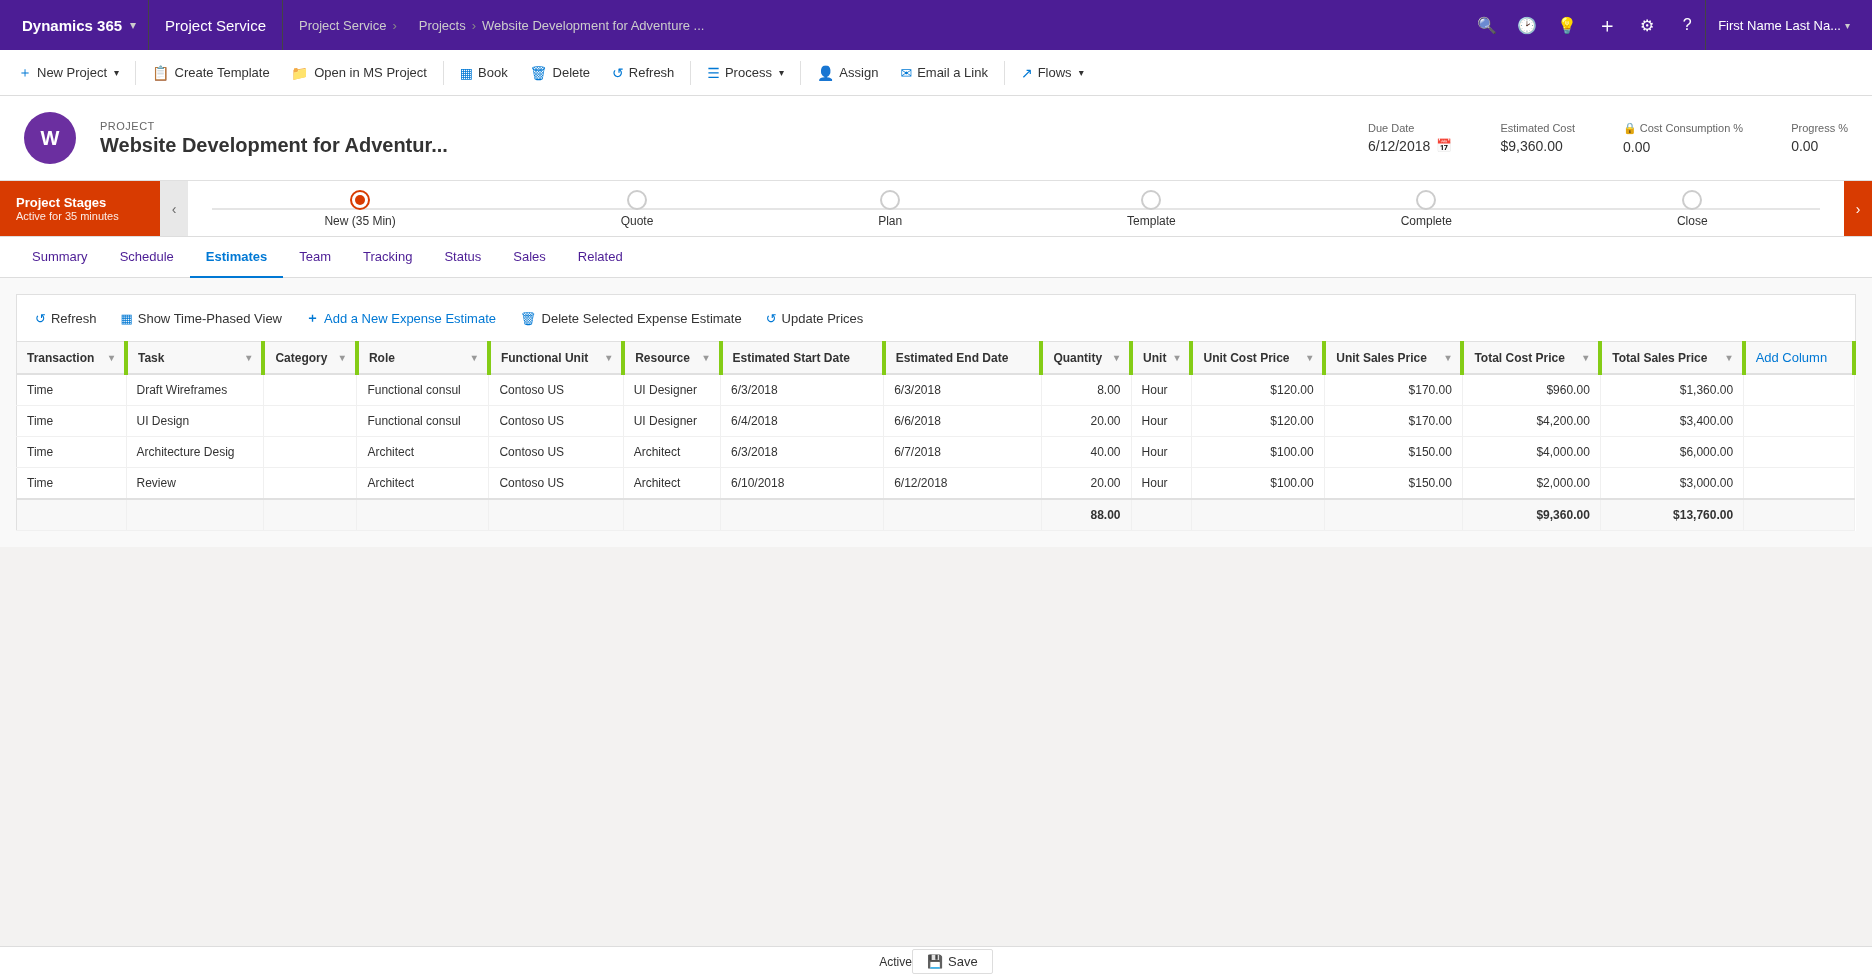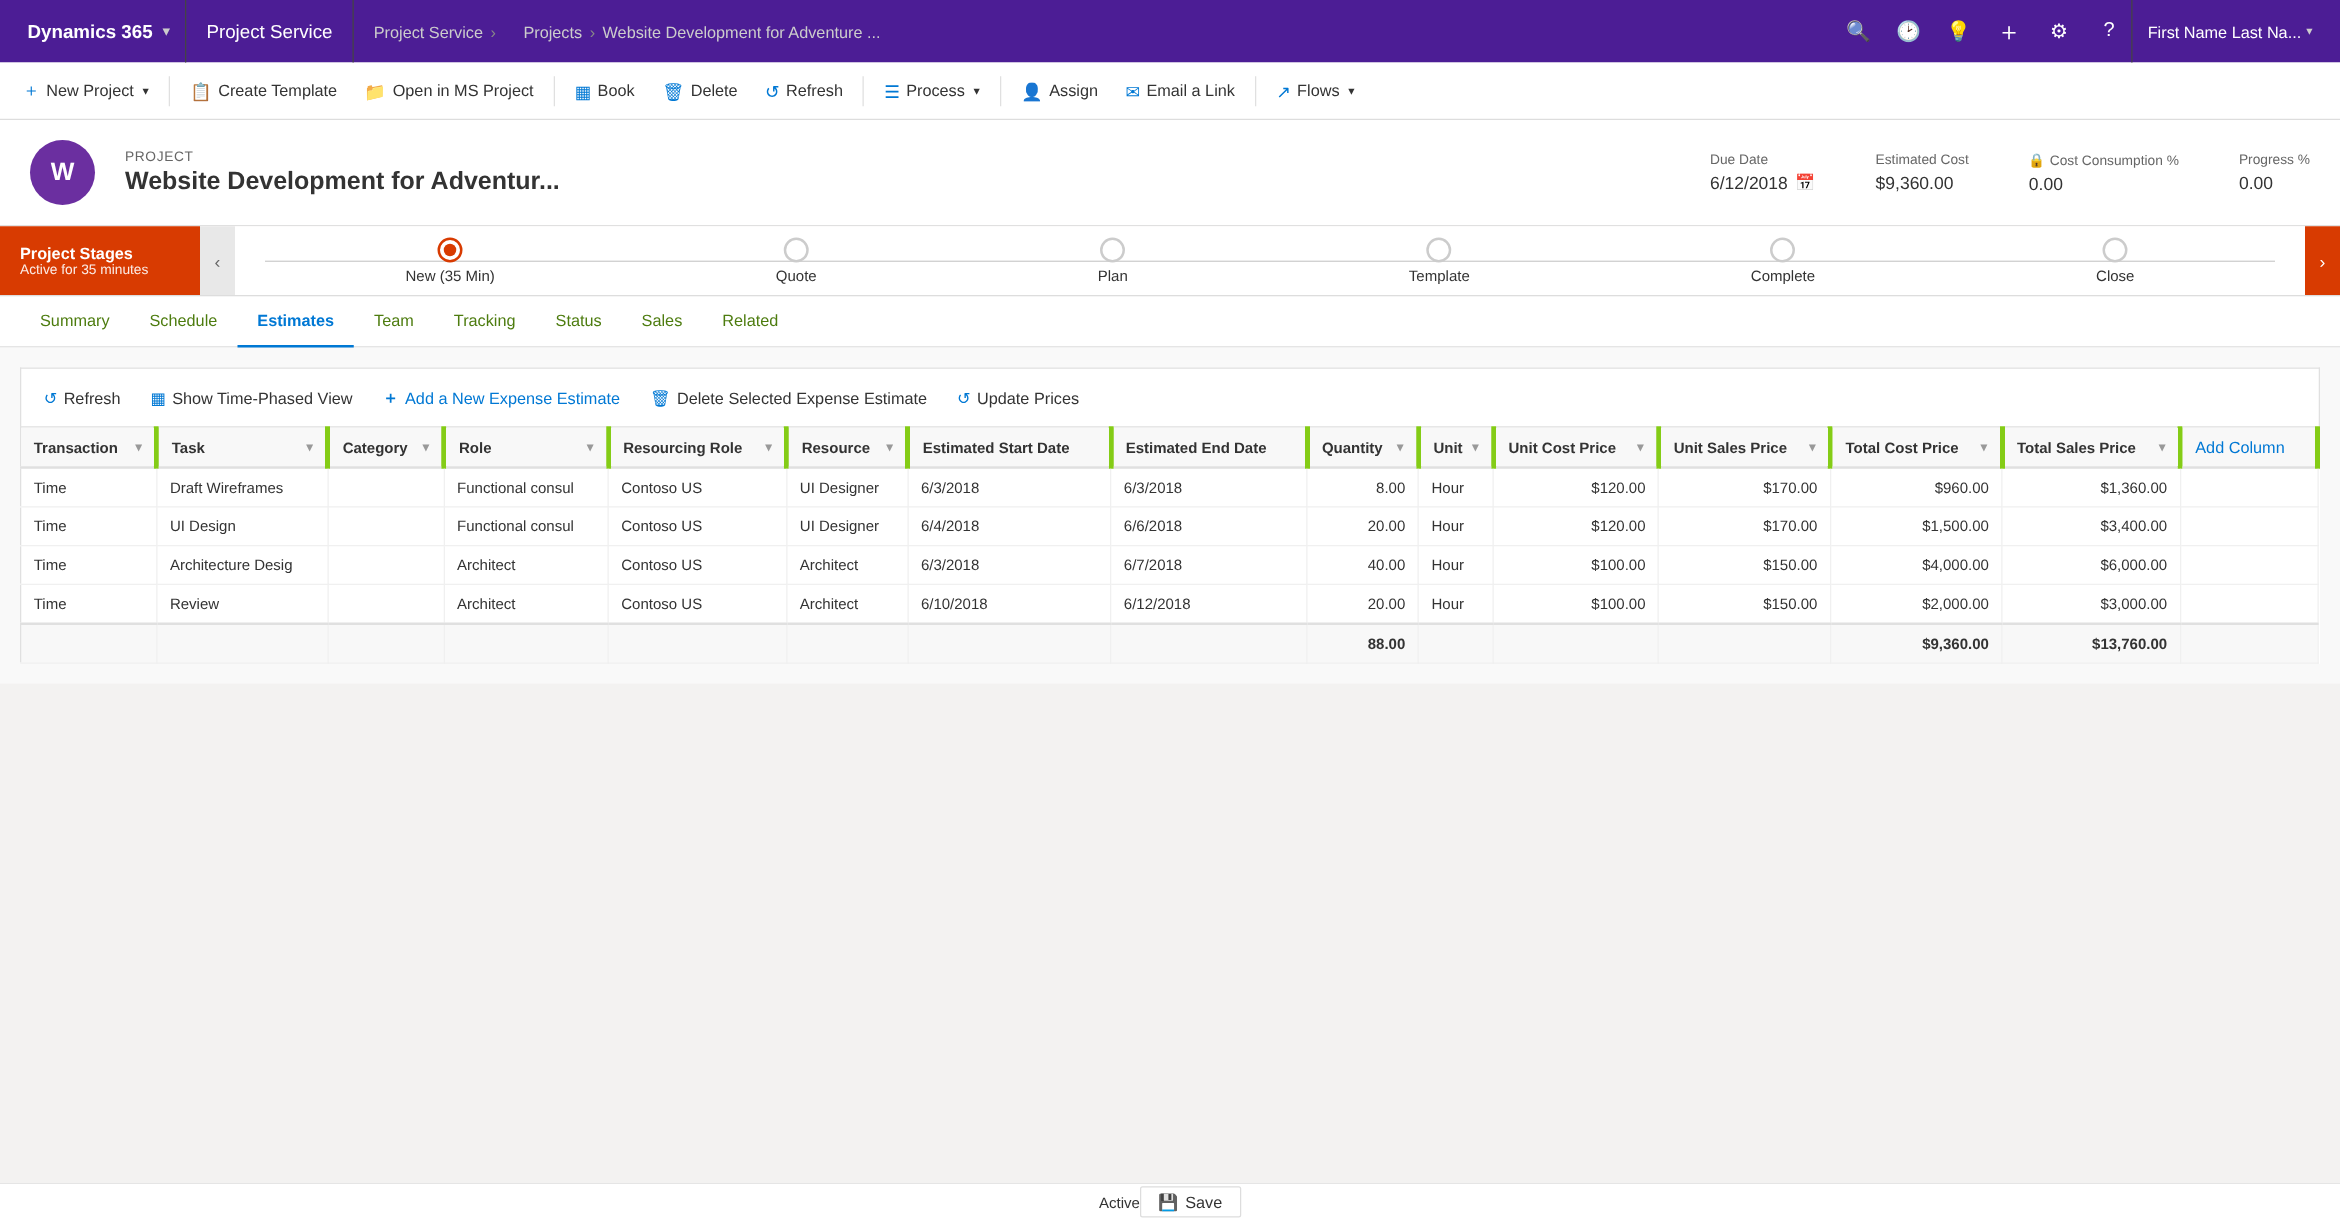--- a/index.html
+++ b/index.html
@@ -215,21 +215,21 @@
       background: #fff;
       display: flex;
       padding: 0 16px;
       gap: 0;
       border-bottom: 1px solid #ddd;
     }
     .tab-item {
       padding: 12px 16px;
       font-size: 13px;
       cursor: pointer;
-      color: #4d7c0f;
+      color: #4c1d95;
       border-bottom: 2px solid transparent;
       margin-bottom: -1px;
     }
     .tab-item.active {
       color: #0078d4;
       border-bottom-color: #0078d4;
       font-weight: 600;
     }
 
     
@@ -538,21 +538,21 @@
           </div>
         </th>
         <th>
           <div class="col-header">
             <span>Role</span>
             <span class="sort-icon">▾</span>
           </div>
         </th>
         <th>
           <div class="col-header">
-            <span>Resourcing Role</span>
+            <span>Functional Unit</span>
             <span class="sort-icon">▾</span>
           </div>
         </th>
         <th>
           <div class="col-header">
             <span>Resource</span>
             <span class="sort-icon">▾</span>
           </div>
         </th>
         <th>
@@ -630,21 +630,21 @@
           <td></td>
           <td>Functional consul</td>
           <td>Contoso US</td>
           <td>UI Designer</td>
           <td>6/4/2018</td>
           <td>6/6/2018</td>
           <td class="num-col">20.00</td>
           <td>Hour</td>
           <td class="num-col">$120.00</td>
           <td class="num-col">$170.00</td>
-          <td class="num-col">$1,500.00</td>
+          <td class="num-col">$4,200.00</td>
           <td class="num-col">$3,400.00</td>
           <td></td>
         </tr>
         <tr>
           <td>Time</td>
           <td>Architecture Desig</td>
           <td></td>
           <td>Architect</td>
           <td>Contoso US</td>
           <td>Architect</td>

